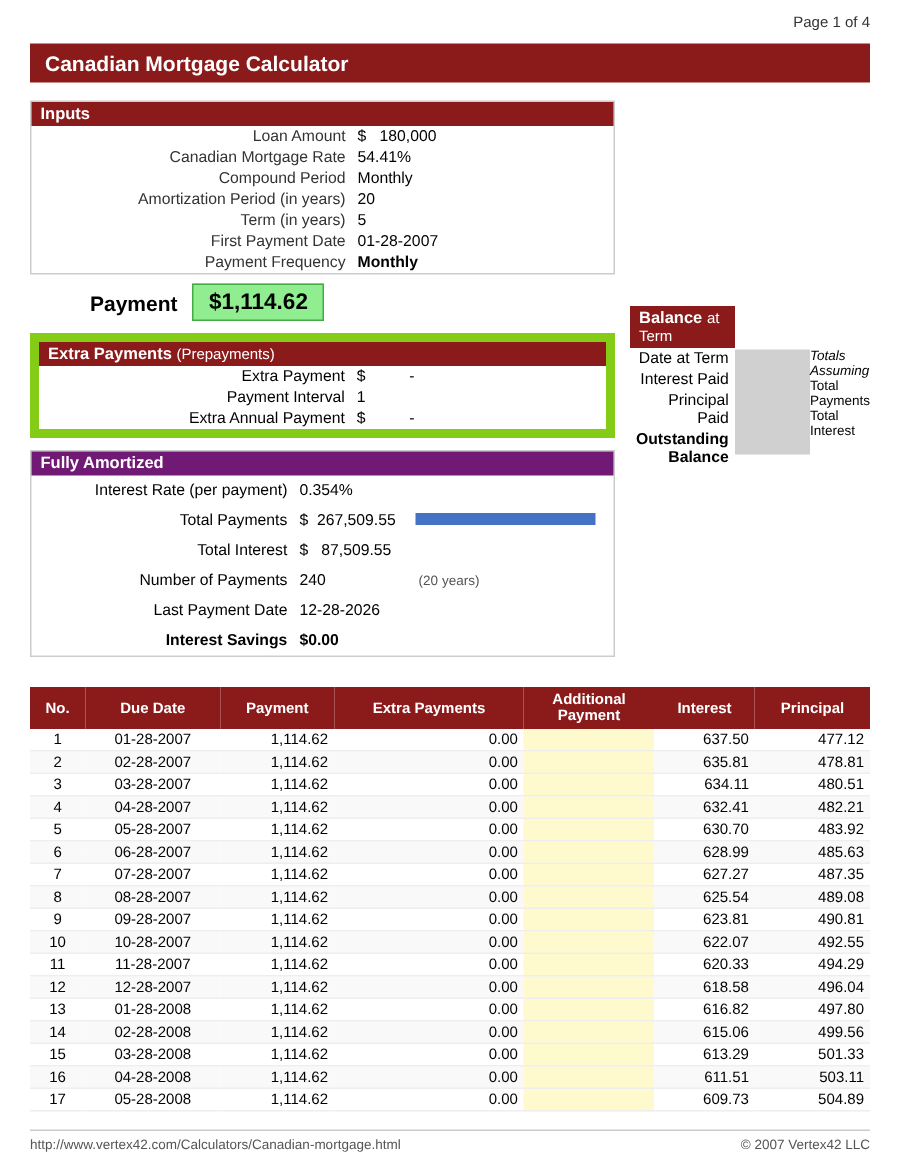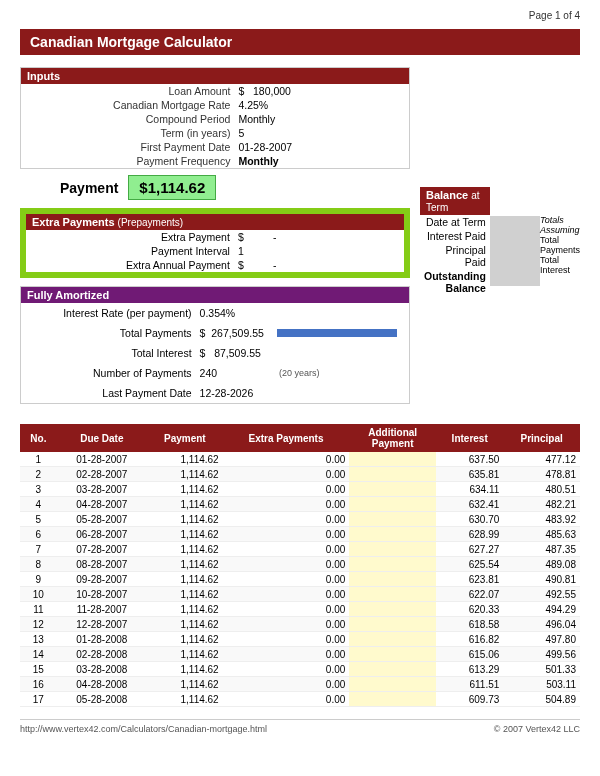--- a/index.html
+++ b/index.html
@@ -239,25 +239,29 @@
         <span>Inputs</span>
       </div>
       <table class="inputs-table">
         <tbody>
             <tr>
           <td>Loan Amount</td>
           <td>$&nbsp;&nbsp;&nbsp;180,000</td>
         </tr>
         <tr>
           <td>Canadian Mortgage Rate</td>
-          <td>4.25%</td>
+          <td>54.41%</td>
         </tr>
         <tr>
           <td>Compound Period</td>
           <td>Monthly</td>
+        </tr>
+        <tr>
+          <td>Amortization Period (in years)</td>
+          <td>20</td>
         </tr>
         <tr>
           <td>Term (in years)</td>
           <td>5</td>
         </tr>
         <tr>
           <td>First Payment Date</td>
           <td>01-28-2007</td>
         </tr>
         <tr>
@@ -317,20 +321,25 @@
           <td></td>
         </tr>
         <tr>
           <td>Number of Payments</td>
           <td>240</td>
           <td style="font-size:9px; color:#555;">&nbsp;(20 years)</td>
         </tr>
         <tr>
           <td>Last Payment Date</td>
           <td>12-28-2026</td>
+          <td></td>
+        </tr>
+        <tr class="bold-row">
+          <td><strong>Interest Savings</strong></td>
+          <td><strong>$0.00</strong></td>
           <td></td>
         </tr>
       </tbody>
         </table>
     </div>
   </div>
 
   <div class="right-side">
     <div>
       <div class="balance-header">

